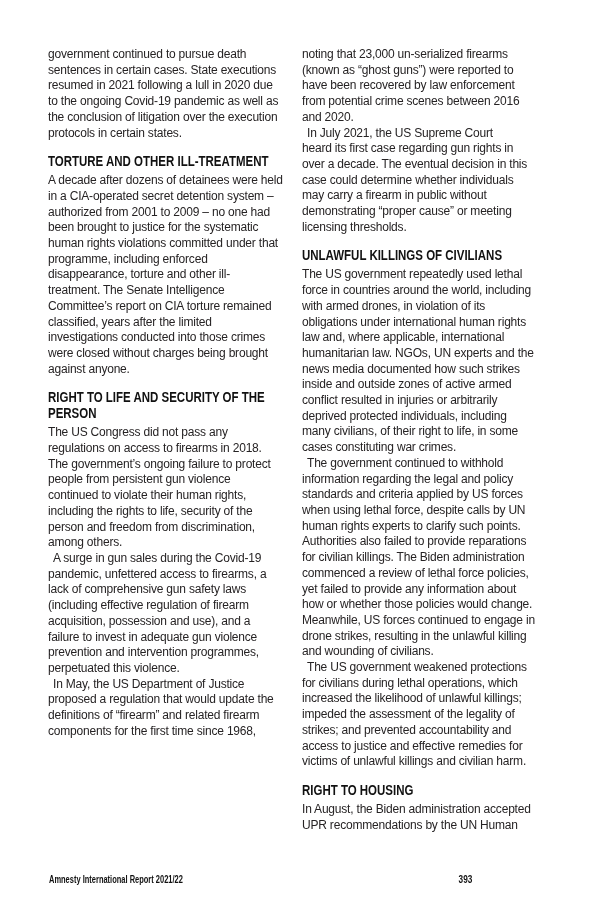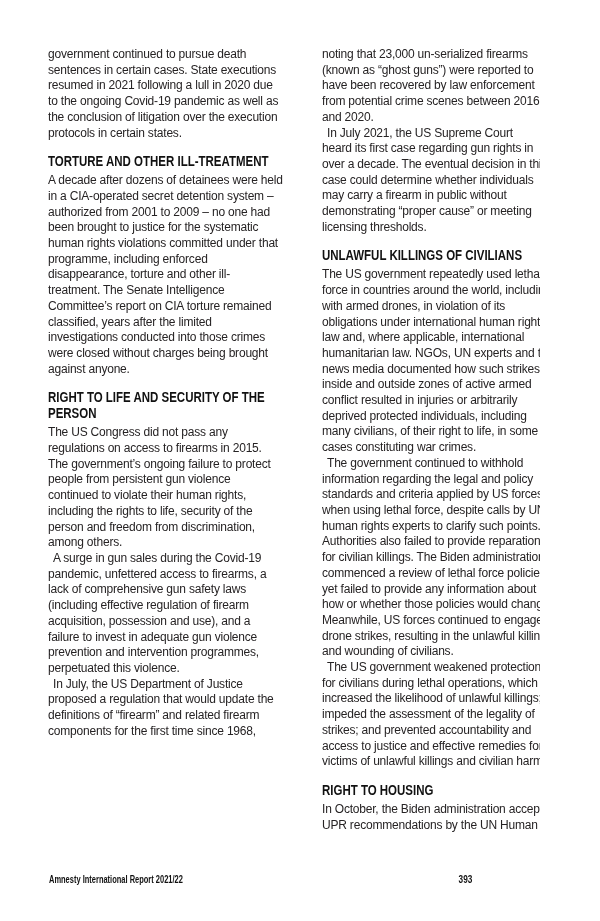--- a/index.html
+++ b/index.html
@@ -14,21 +14,21 @@
       position: absolute;
       top: 47px;
       width: 240px;
       font-family: "Liberation Sans", sans-serif;
       font-size: 12px;
       letter-spacing: -0.2px;
       line-height: 15.7px;
       color: #262324;
     }
     .col.left { left: 48px; }
-    .col.right { left: 302px; margin-left: 20px; }
+    .col.right { left: 302px; }
     .col p {
       margin: 0;
       white-space: pre;
     }
     .col p.indent { text-indent: 5px; }
     .col h2 {
       margin: 12px 0 4px 0;
       font-family: "Liberation Sans", sans-serif;
       font-size: 14px;
       line-height: 16px;
@@ -94,36 +94,36 @@
 classified, years after the limited
 investigations conducted into those crimes
 were closed without charges being brought
 against anyone.</p>
     </section>
 
     <section>
       <h2>RIGHT TO LIFE AND SECURITY OF THE
 PERSON</h2>
       <p>The US Congress did not pass any
-regulations on access to firearms in 2015.
+regulations on access to firearms in 2018.
 The government’s ongoing failure to protect
 people from persistent gun violence
 continued to violate their human rights,
 including the rights to life, security of the
 person and freedom from discrimination,
 among others.</p>
       <p class="indent">A surge in gun sales during the Covid-19
 pandemic, unfettered access to firearms, a
 lack of comprehensive gun safety laws
 (including effective regulation of firearm
 acquisition, possession and use), and a
 failure to invest in adequate gun violence
 prevention and intervention programmes,
 perpetuated this violence.</p>
-      <p class="indent">In July, the US Department of Justice
+      <p class="indent">In May, the US Department of Justice
 proposed a regulation that would update the
 definitions of “firearm” and related firearm
 components for the first time since 1968,</p>
     </section>
   </div>
 
   <div class="col right">
     <p>noting that 23,000 un-serialized firearms
 (known as “ghost guns”) were reported to
 have been recovered by law enforcement
@@ -168,21 +168,21 @@
 for civilians during lethal operations, which
 increased the likelihood of unlawful killings;
 impeded the assessment of the legality of
 strikes; and prevented accountability and
 access to justice and effective remedies for
 victims of unlawful killings and civilian harm.</p>
     </section>
 
     <section>
       <h2>RIGHT TO HOUSING</h2>
-      <p>In October, the Biden administration accepted
+      <p>In August, the Biden administration accepted
 UPR recommendations by the UN Human</p>
     </section>
   </div>
 
   <div class="footer-pub">Amnesty International Report 2021/22</div>
   <div class="footer-page">393</div>
 
 </div>
 
 </body></html>

